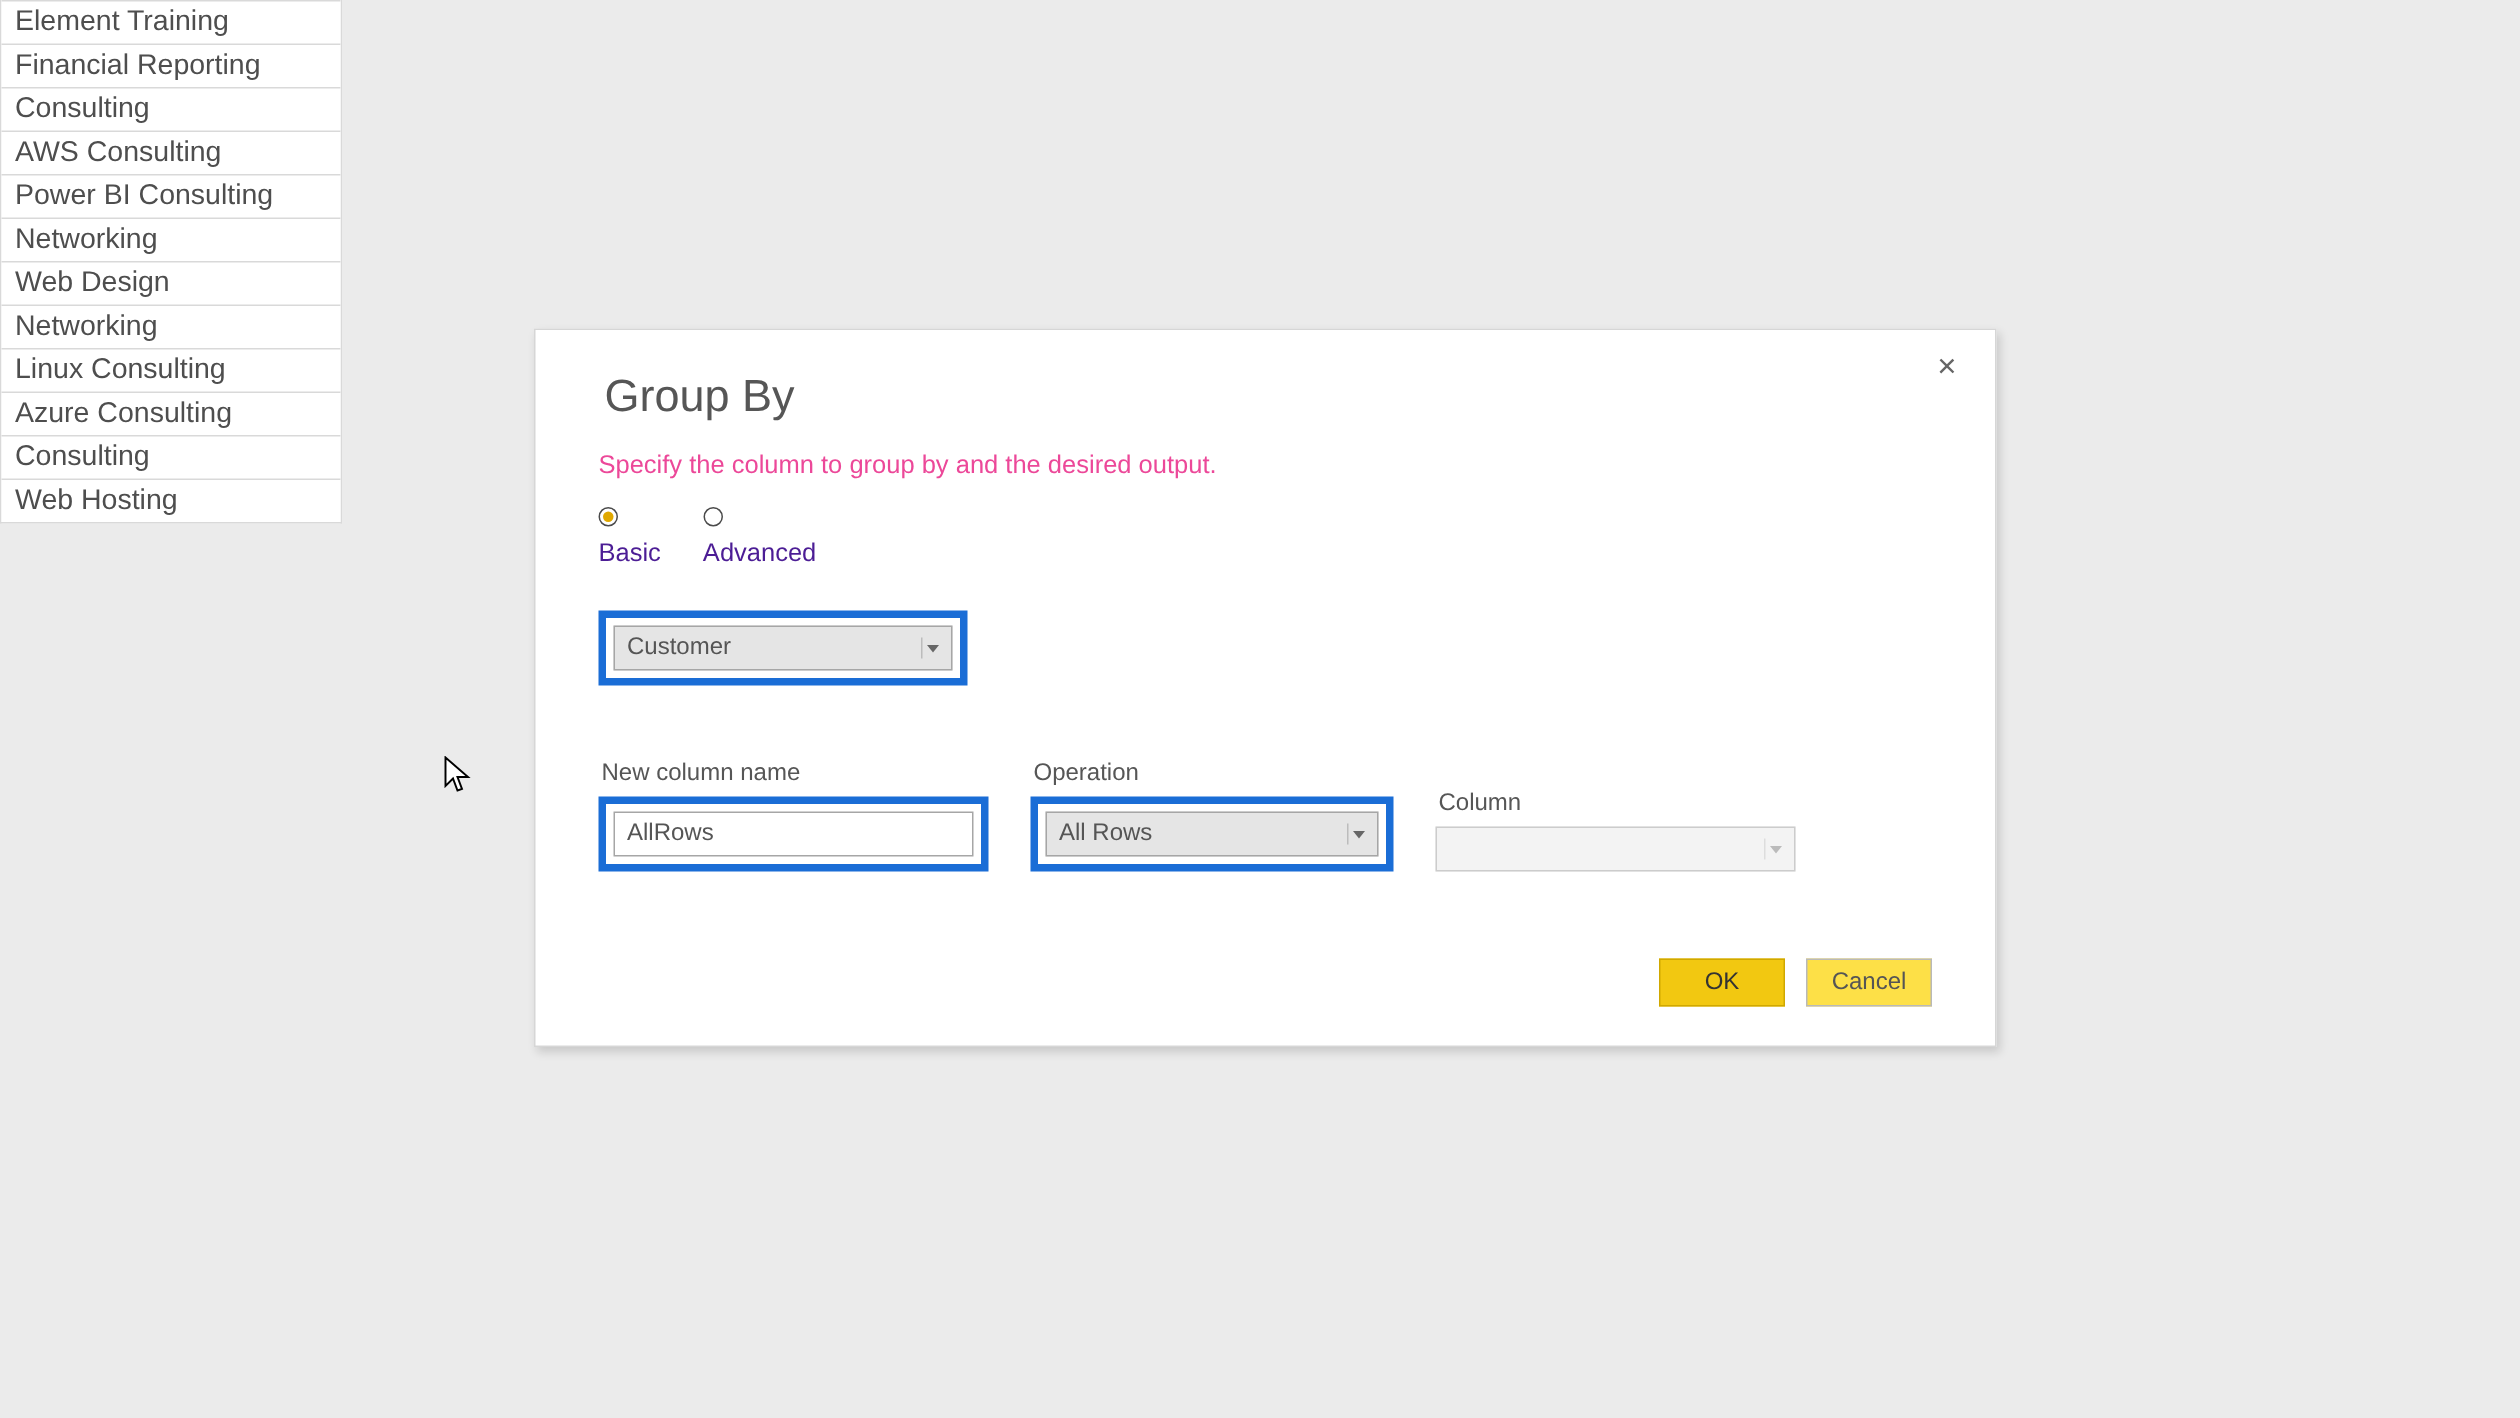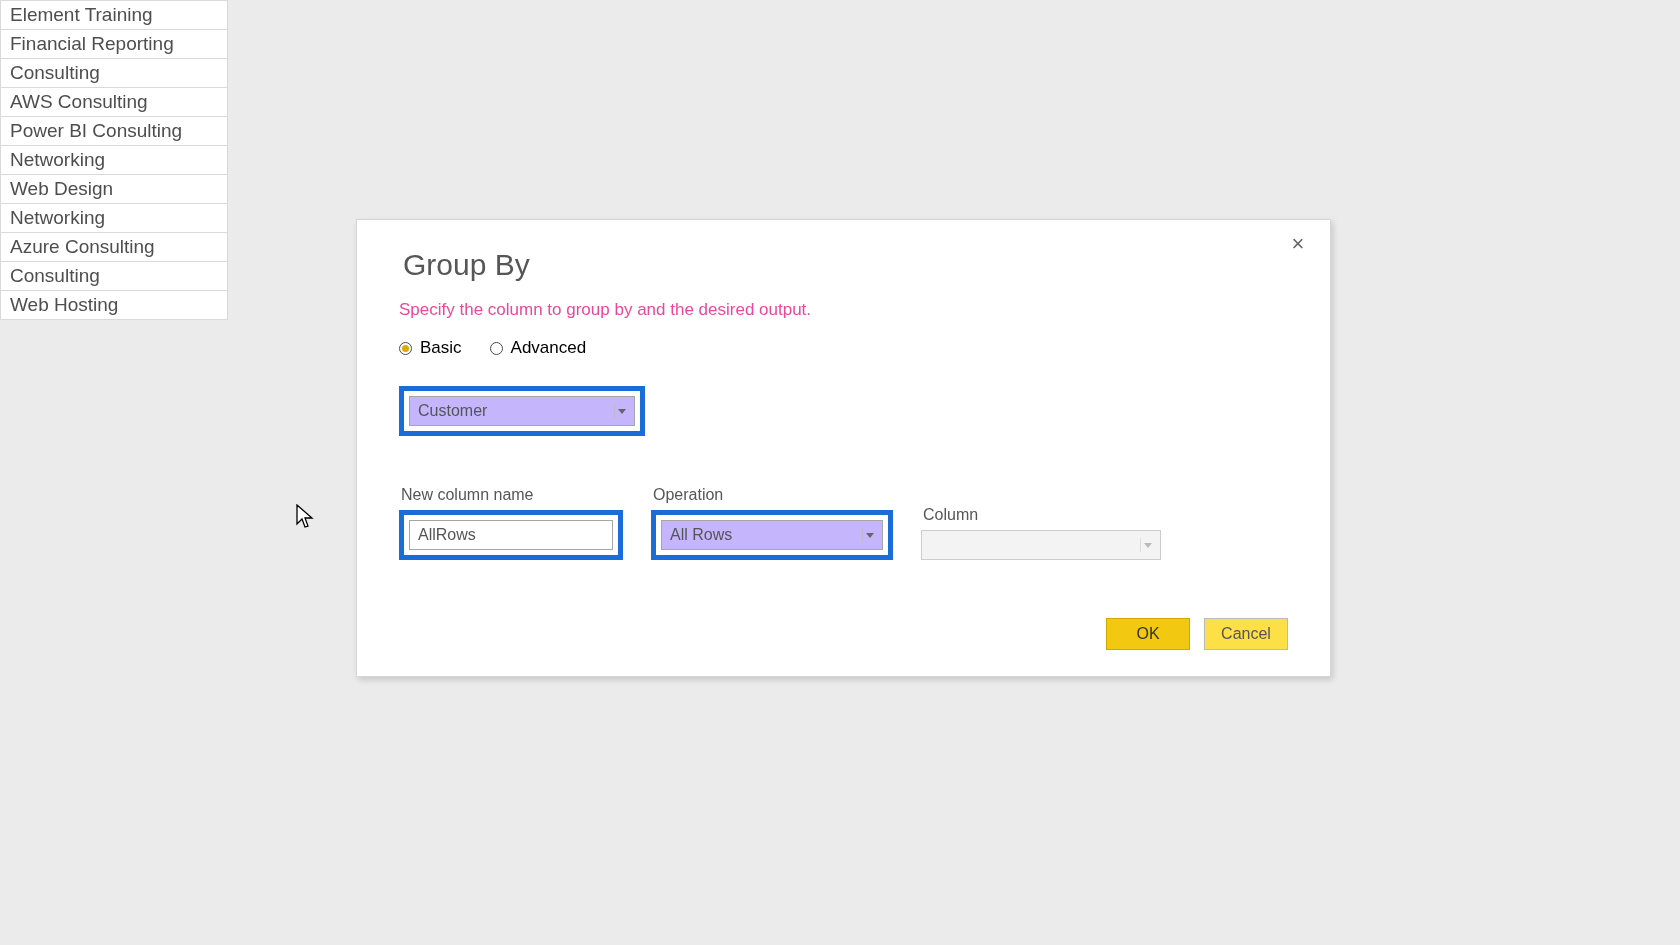--- a/index.html
+++ b/index.html
@@ -67,25 +67,26 @@
     margin: 0 0 18px 0;
   }
   .radio-row {
     display: flex;
     align-items: center;
     gap: 28px;
     margin-bottom: 28px;
   }
   .radio-opt {
     display: flex;
-    align-items: center;
+    align-items: flex-start;
     gap: 8px;
     font-size: 17px;
-    color: #000000;
+    color: #4c1d95;
     cursor: pointer;
+    flex-direction: column;
   }
   .radio-circle {
     width: 13px; height: 13px;
     border: 1px solid #4b4b4b;
     border-radius: 50%;
     display: inline-flex;
     align-items: center;
     justify-content: center;
   }
   .radio-circle.selected::after {
@@ -101,21 +102,21 @@
     padding: 5px;
     display: inline-block;
   }
 
   
   .groupby-select-wrap { margin-bottom: 18px; }
   .select-box {
     width: 226px;
     height: 30px;
     border: 1px solid #a6a6a6;
-    background: #c4b5fd;
+    background: #e5e5e5;
     display: flex;
     align-items: center;
     padding: 0 8px;
     position: relative;
     font-size: 16px;
     color: #555;
   }
   .select-box .caret {
     position: absolute;
     right: 6px; top: 50%;
@@ -147,21 +148,21 @@
     gap: 28px;
     align-items: flex-end;
   }
   .field-col { display: flex; flex-direction: column; margin-top: 32px; }
   .field-label {
     font-size: 16px;
     color: #565656;
     margin: 0 0 6px 2px;
   }
   .text-input {
-    width: 204px;
+    width: 240px;
     height: 30px;
     border: 1px solid #a6a6a6;
     padding: 0 8px;
     font-size: 16px;
     color: #555;
     outline: none;
   }
   .op-select { width: 222px; }
   .op-highlight { padding:5px; border:5px solid #1a6dd6; }
 
@@ -208,20 +209,21 @@
 
 <div class="list">
   <div class="list-item">Element Training</div>
   <div class="list-item">Financial Reporting</div>
   <div class="list-item">Consulting</div>
   <div class="list-item">AWS Consulting</div>
   <div class="list-item">Power BI Consulting</div>
   <div class="list-item">Networking</div>
   <div class="list-item">Web Design</div>
   <div class="list-item">Networking</div>
+  <div class="list-item">Linux Consulting</div>
   <div class="list-item">Azure Consulting</div>
   <div class="list-item">Consulting</div>
   <div class="list-item">Web Hosting</div>
 </div>
 
 <div class="dialog">
 
   <div class="dialog-close">×</div>
 
   <h1 class="dialog-title">Group By</h1>

